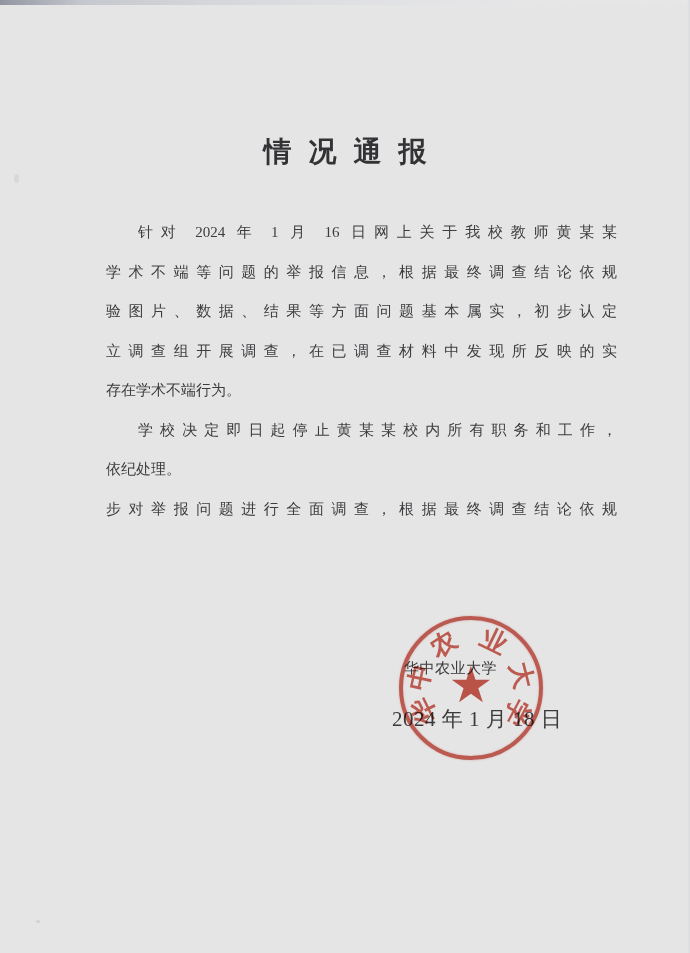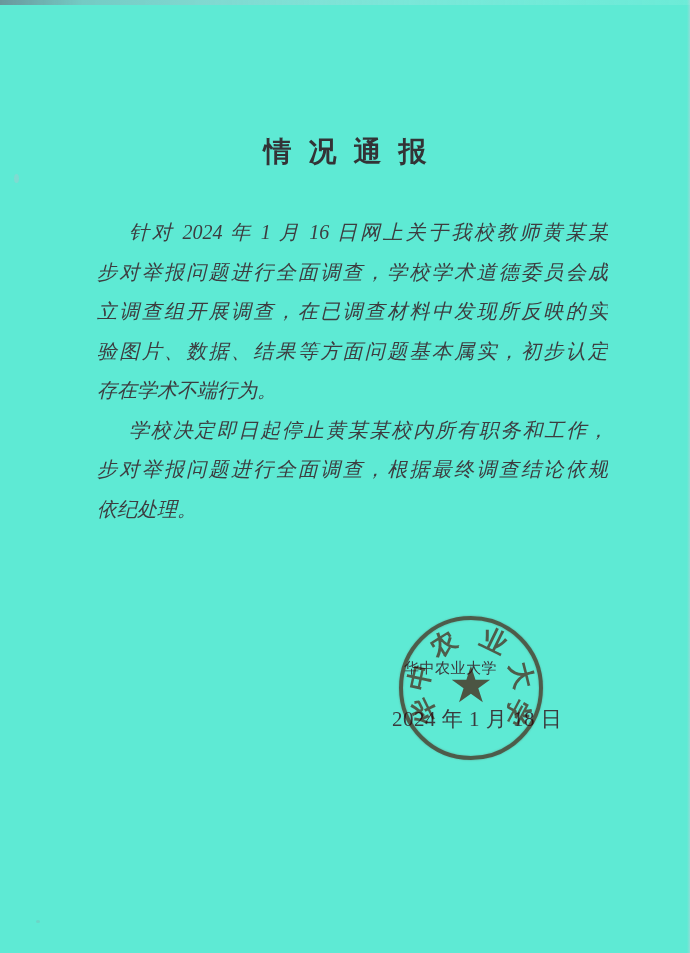--- a/index.html
+++ b/index.html
@@ -4,21 +4,21 @@
 <style>
   html, body {
     margin: 0;
     padding: 0;
     background: #ffffff;
   }
   .page {
     position: relative;
     width: 690px;
     height: 953px;
-    background: #5eead4;
+    background: #e5e5e5;
     overflow: hidden;
     font-family: "Liberation Serif", "DejaVu Serif", serif;
   }
   
   .scan-edge-top {
     position: absolute;
     top: 0; left: 0;
     width: 100%; height: 5px;
     background: linear-gradient(to right,
       rgba(110,116,132,0.70) 0%,
@@ -45,26 +45,25 @@
     text-align: center;
     font-size: 28px;
     font-weight: 600;
     letter-spacing: 17px;
     padding-left: 17px; 
     box-sizing: border-box;
     color: #333336;
   }
   .doc-body {
     position: absolute;
-    left: 97px;
+    left: 106px;
     top: 213px;
     width: 511px;
     color: #3d3d40;
-    font-size: 20px;
-    font-style: italic;
+    font-size: 15px;
   }
   .doc-body .line {
     height: 39.5px;
     line-height: 39.5px;
     white-space: nowrap;
     text-align: justify;
     text-align-last: justify;
     overflow: hidden;
   }
   .doc-body .line.indent { padding-left: 32px; }
@@ -148,27 +147,27 @@
 
   <div class="scan-edge-top"></div>
   <div class="scan-edge-right"></div>
   <div class="speck s1"></div>
   <div class="speck s2"></div>
 
   <h1 class="doc-title">情况通报</h1>
 
   <div class="doc-body">
     <div class="line indent">针对 2024 年 1 月 16 日网上关于我校教师黄某某</div>
-    <div class="line">步对举报问题进行全面调查，学校学术道德委员会成</div>
+    <div class="line">学术不端等问题的举报信息，根据最终调查结论依规</div>
+    <div class="line">验图片、数据、结果等方面问题基本属实，初步认定</div>
     <div class="line">立调查组开展调查，在已调查材料中发现所反映的实</div>
-    <div class="line">验图片、数据、结果等方面问题基本属实，初步认定</div>
     <div class="line last">存在学术不端行为。</div>
     <div class="line indent">学校决定即日起停止黄某某校内所有职务和工作，</div>
+    <div class="line last">依纪处理。</div>
     <div class="line">步对举报问题进行全面调查，根据最终调查结论依规</div>
-    <div class="line last">依纪处理。</div>
   </div>
 
   <div class="signature-block">
     <div class="sig-org">华中农业大学</div>
     <div class="sig-date">2024 年 1 月 18 日</div>
   </div>
 
   <div class="seal">
     <div class="seal-ring"></div>
     <span class="seal-star">★</span>

